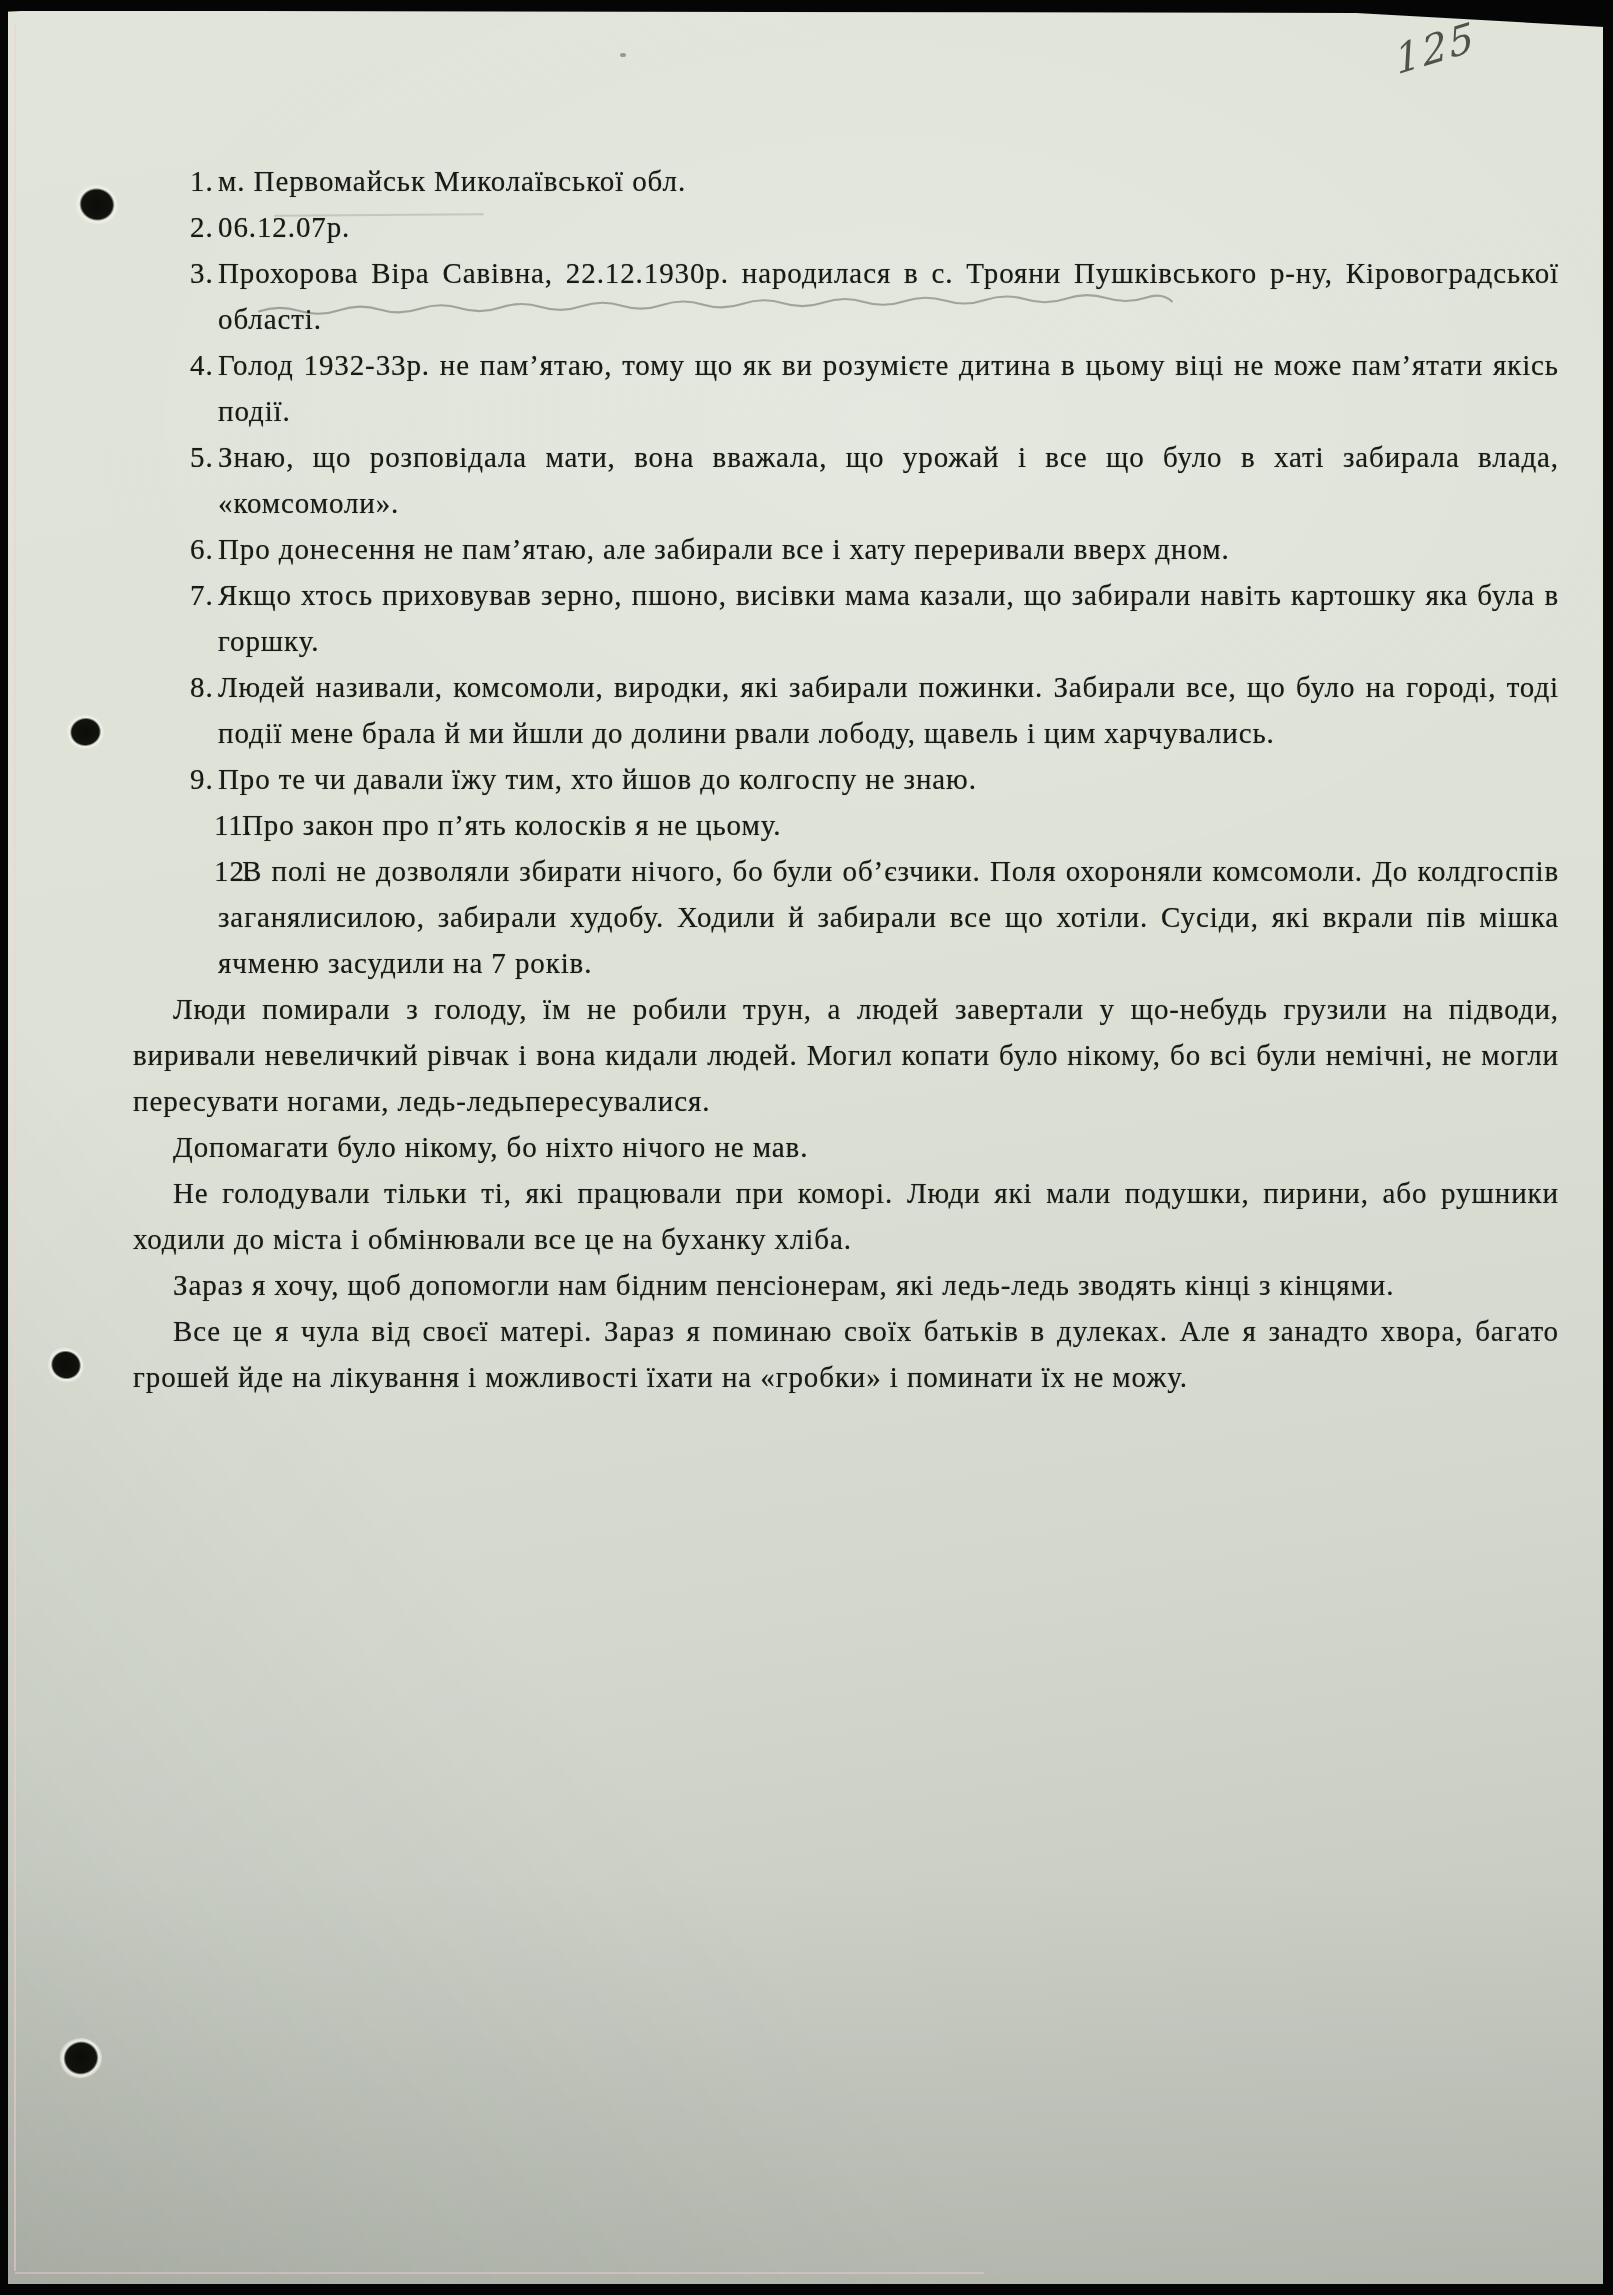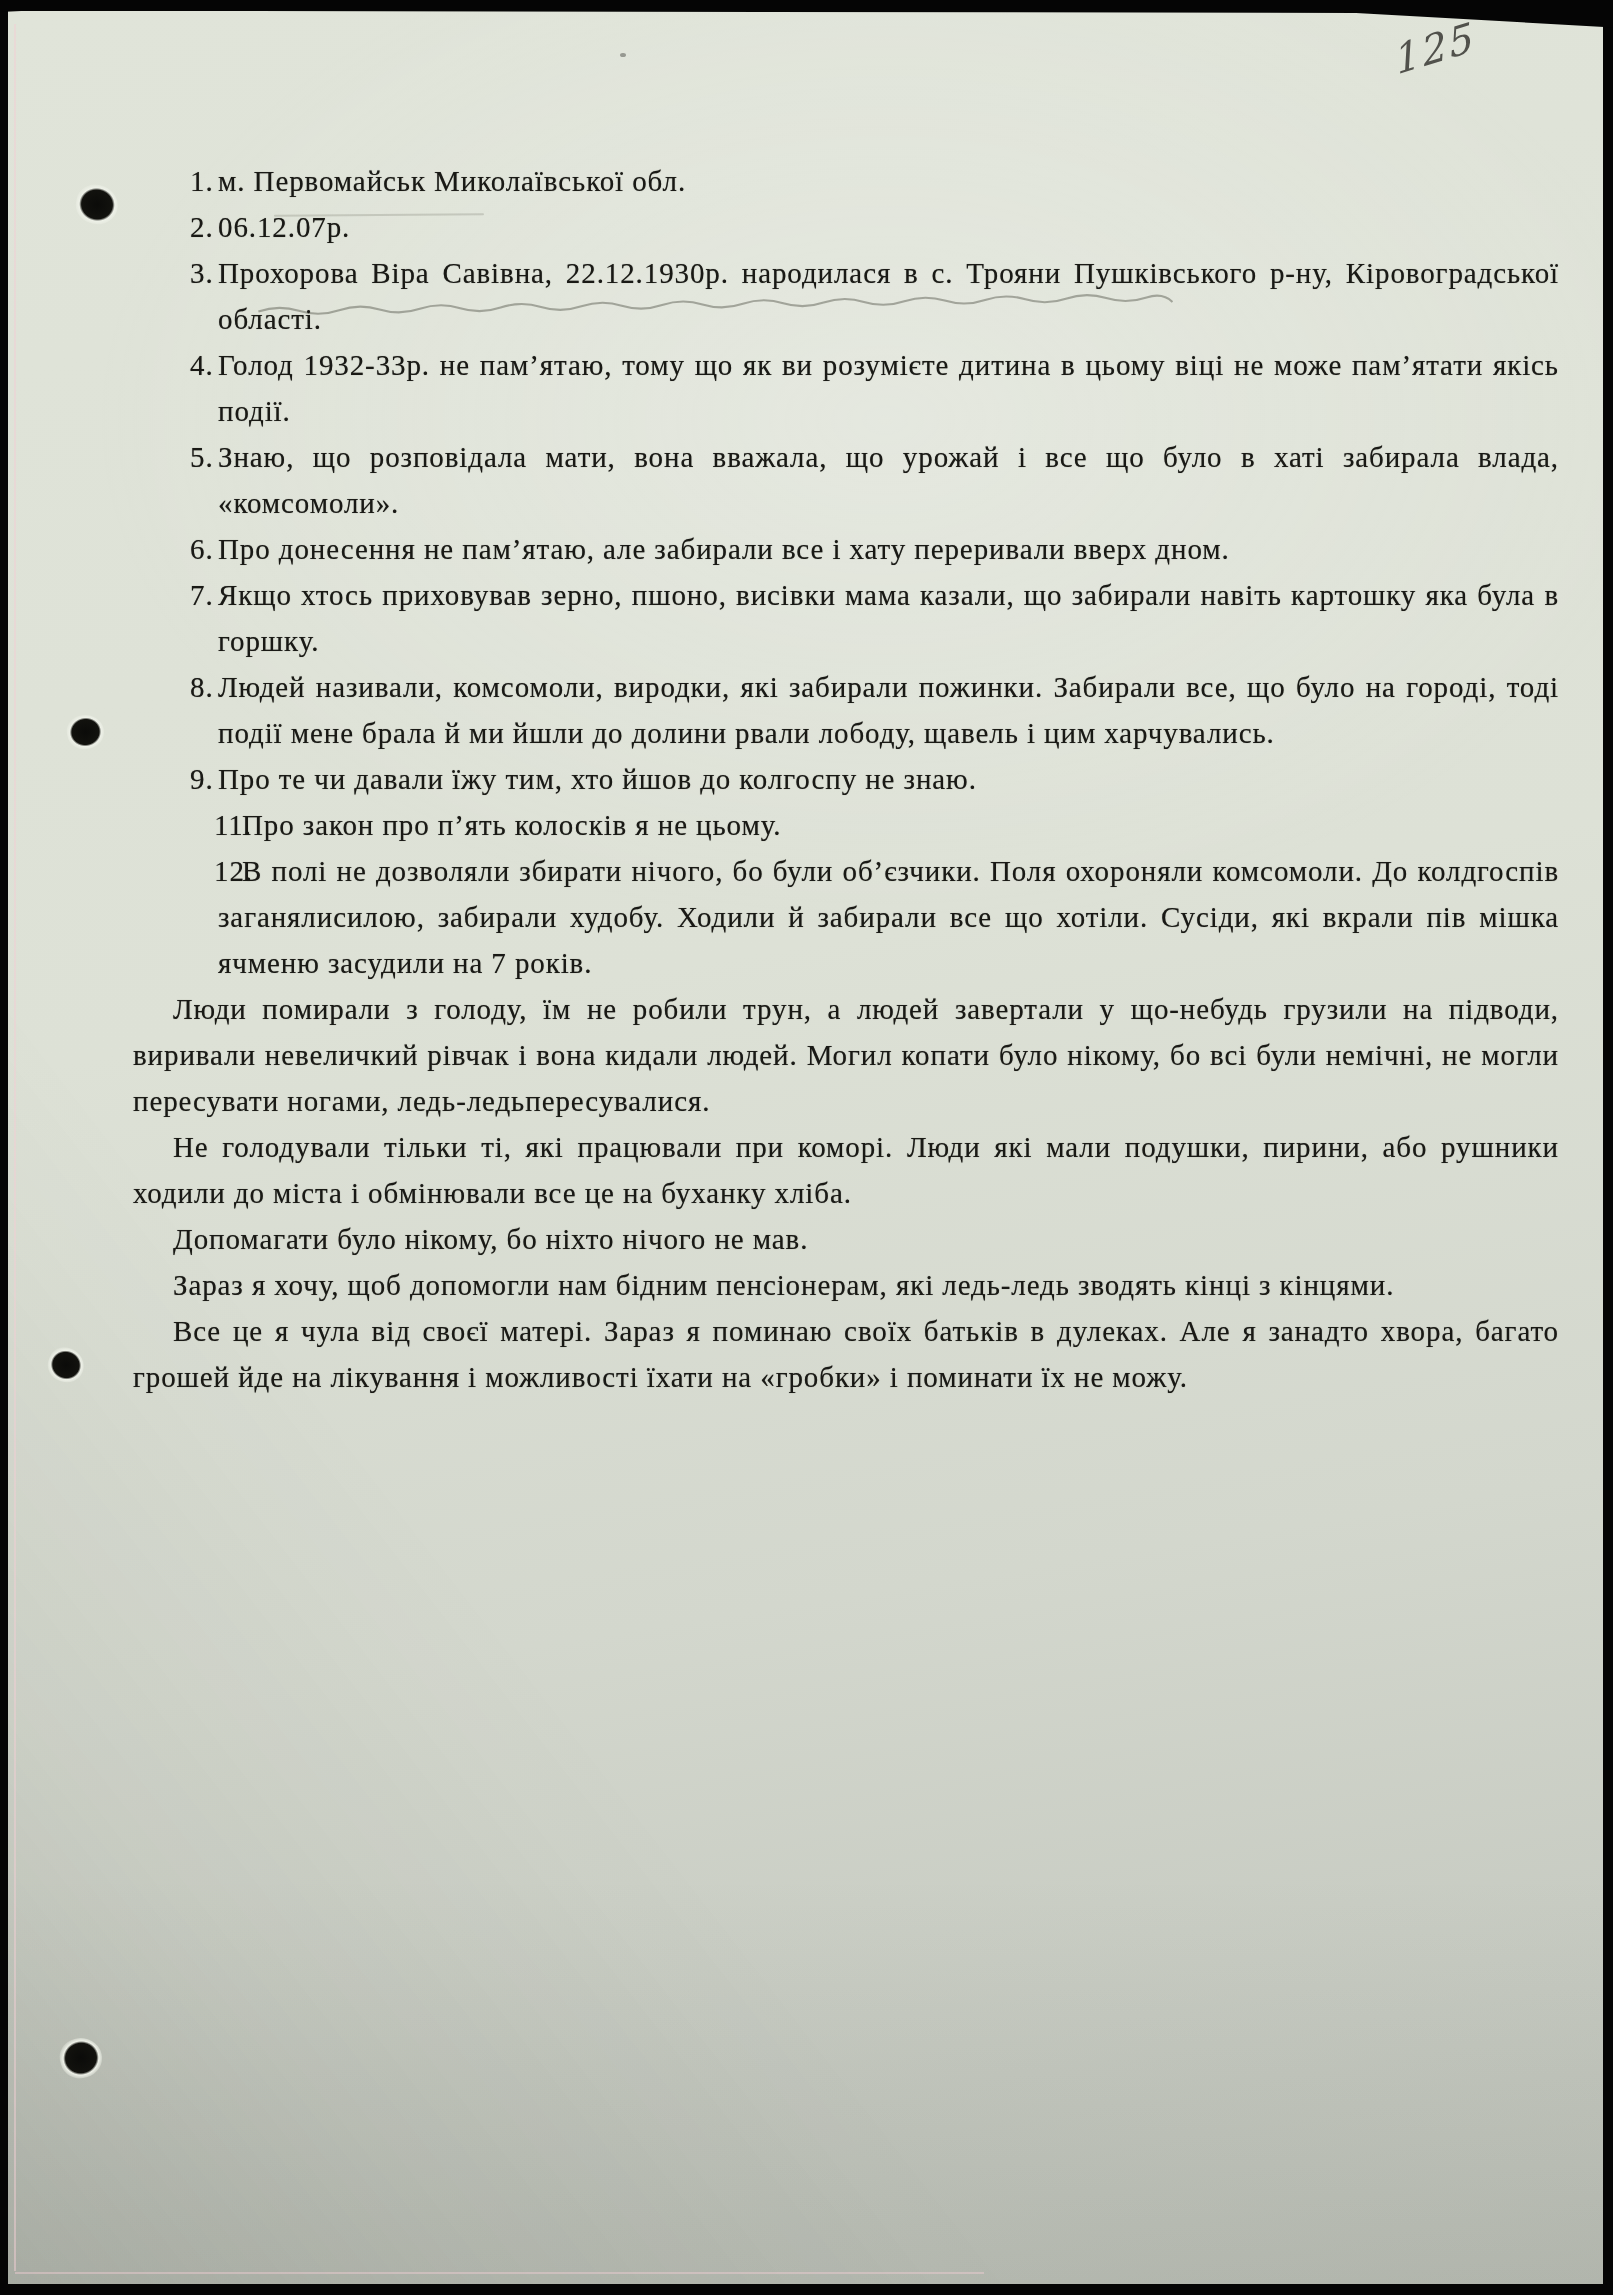--- a/index.html
+++ b/index.html
@@ -117,22 +117,22 @@
         <li><span class="num">4.</span><span class="li-text">Голод 1932-33р. не пам’ятаю, тому що як ви розумієте дитина в цьому віці не може пам’ятати якісь події.</span></li>
         <li><span class="num">5.</span><span class="li-text">Знаю, що розповідала мати, вона вважала, що урожай і все що було в хаті забирала влада, «комсомоли».</span></li>
         <li><span class="num">6.</span><span class="li-text">Про донесення не пам’ятаю, але забирали все і хату переривали вверх дном.</span></li>
         <li><span class="num">7.</span><span class="li-text">Якщо хтось приховував зерно, пшоно, висівки мама казали, що забирали навіть картошку яка була в горшку.</span></li>
         <li><span class="num">8.</span><span class="li-text">Людей називали, комсомоли, виродки, які забирали пожинки. Забирали все, що було на городі, тоді події мене брала й ми йшли до долини рвали лободу, щавель і цим харчувались.</span></li>
         <li><span class="num">9.</span><span class="li-text">Про те чи давали їжу тим, хто йшов до колгоспу не знаю.</span></li>
         <li class="wide"><span class="num">11.</span><span class="li-text">Про закон про п’ять колосків я не цьому.</span></li>
         <li class="wide"><span class="num">12.</span><span class="li-text">В полі не дозволяли збирати нічого, бо були об’єзчики. Поля охороняли комсомоли. До колдгоспів заганялисилою, забирали худобу. Ходили й забирали все що хотіли. Сусіди, які вкрали пів мішка ячменю засудили на 7 років.</span></li>
       </ol>
       <p>Люди помирали з голоду, їм не робили трун, а людей завертали у що-небудь грузили на підводи, виривали невеличкий рівчак і вона кидали людей. Могил копати було нікому, бо всі були немічні, не могли пересувати ногами, ледь-ледьпересувалися.</p>
+      <p>Допомагати було нікому, бо ніхто нічого не мав.</p>
       <p>Не голодували тільки ті, які працювали при коморі. Люди які мали подушки, пирини, або рушники ходили до міста і обмінювали все це на буханку хліба.</p>
-      <p>Допомагати було нікому, бо ніхто нічого не мав.</p>
       <p>Зараз я хочу, щоб допомогли нам бідним пенсіонерам, які ледь-ледь зводять кінці з кінцями.</p>
       <p>Все це я чула від своєї матері. Зараз я поминаю своїх батьків в дулеках. Але я занадто хвора, багато грошей йде на лікування і можливості їхати на «гробки» і поминати їх не можу.</p>
     </div>
 
     <div class="hole h1"></div>
     <div class="hole h2"></div>
     <div class="hole h3"></div>
     <div class="hole h4"></div>
 
     <div class="edge-line-left"></div>

